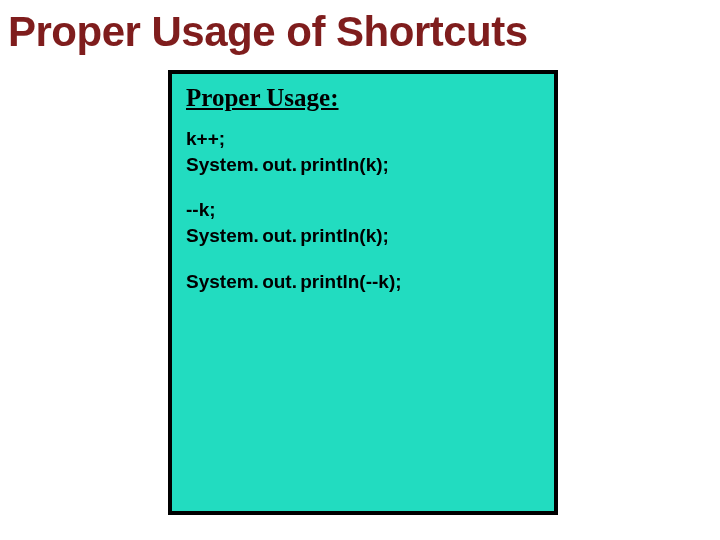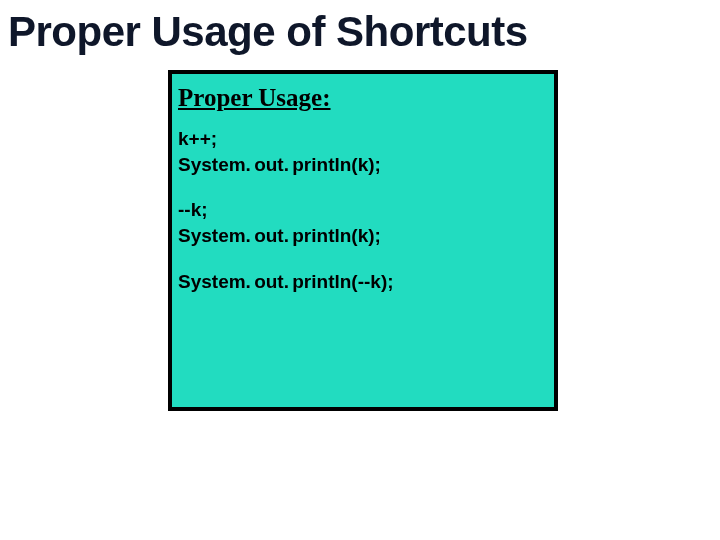--- a/index.html
+++ b/index.html
@@ -10,33 +10,33 @@
     body {
       width: 720px;
       height: 540px;
       background: #ffffff;
       font-family: Arial, Helvetica, sans-serif;
       position: relative;
     }
     .slide-title {
       font-size: 42px;
       font-weight: 900;
-      color: #0f172a;
+      color: #7f1d1d;
       padding: 8px 0 0 8px;
       letter-spacing: -0.5px;
     }
     .content-box {
       position: absolute;
       left: 168px;
       top: 70px;
       width: 390px;
-      height: 341px;
+      height: 445px;
       background: #22dcc0;
       border: 4px solid #000;
-      padding: 10px 6px;
+      padding: 10px 14px;
     }
     .section-heading {
       font-size: 25px;
       font-weight: bold;
       text-decoration: underline;
       color: #000;
       font-family: "Times New Roman", Times, serif;
       margin-bottom: 14px;
     }
     .section-heading.second {

